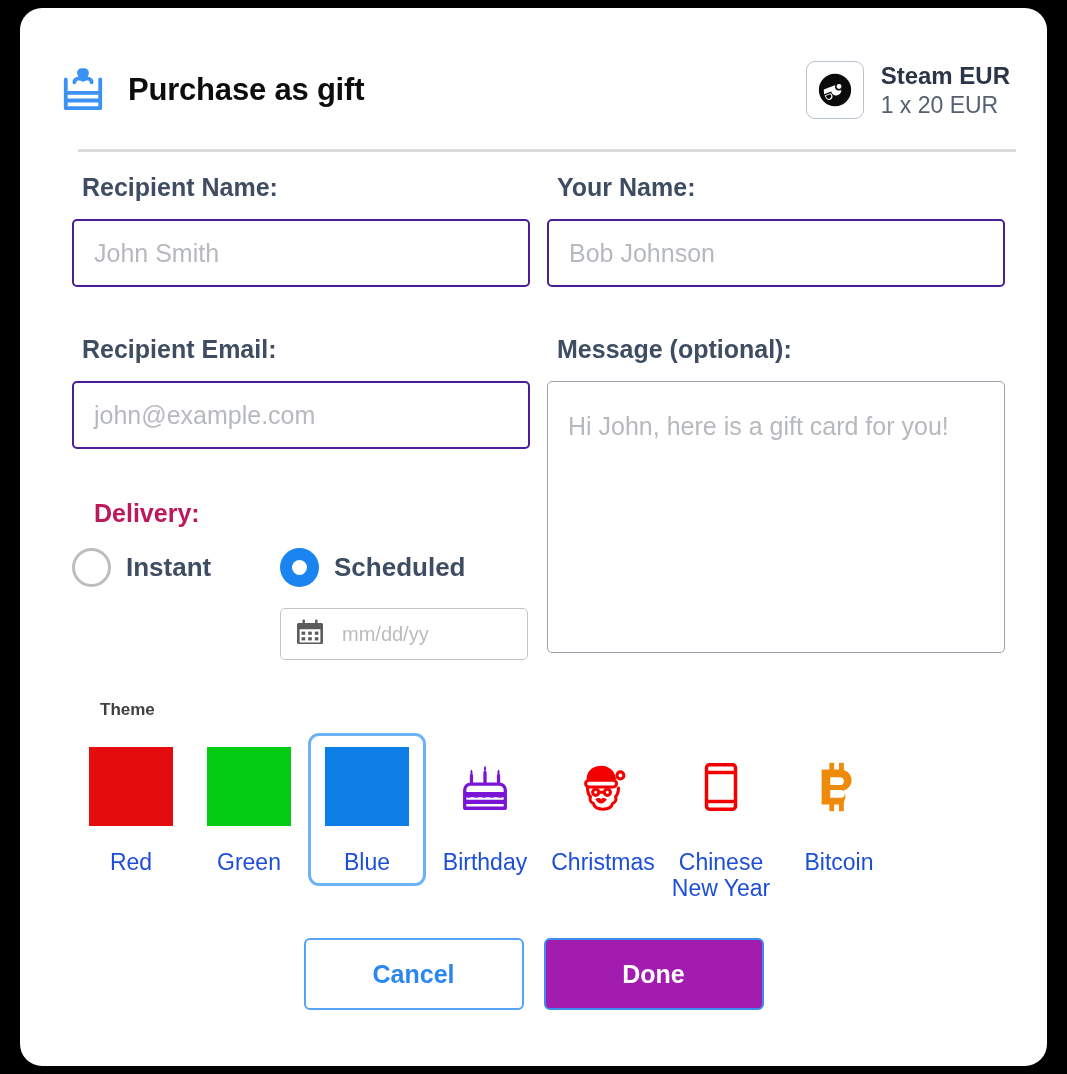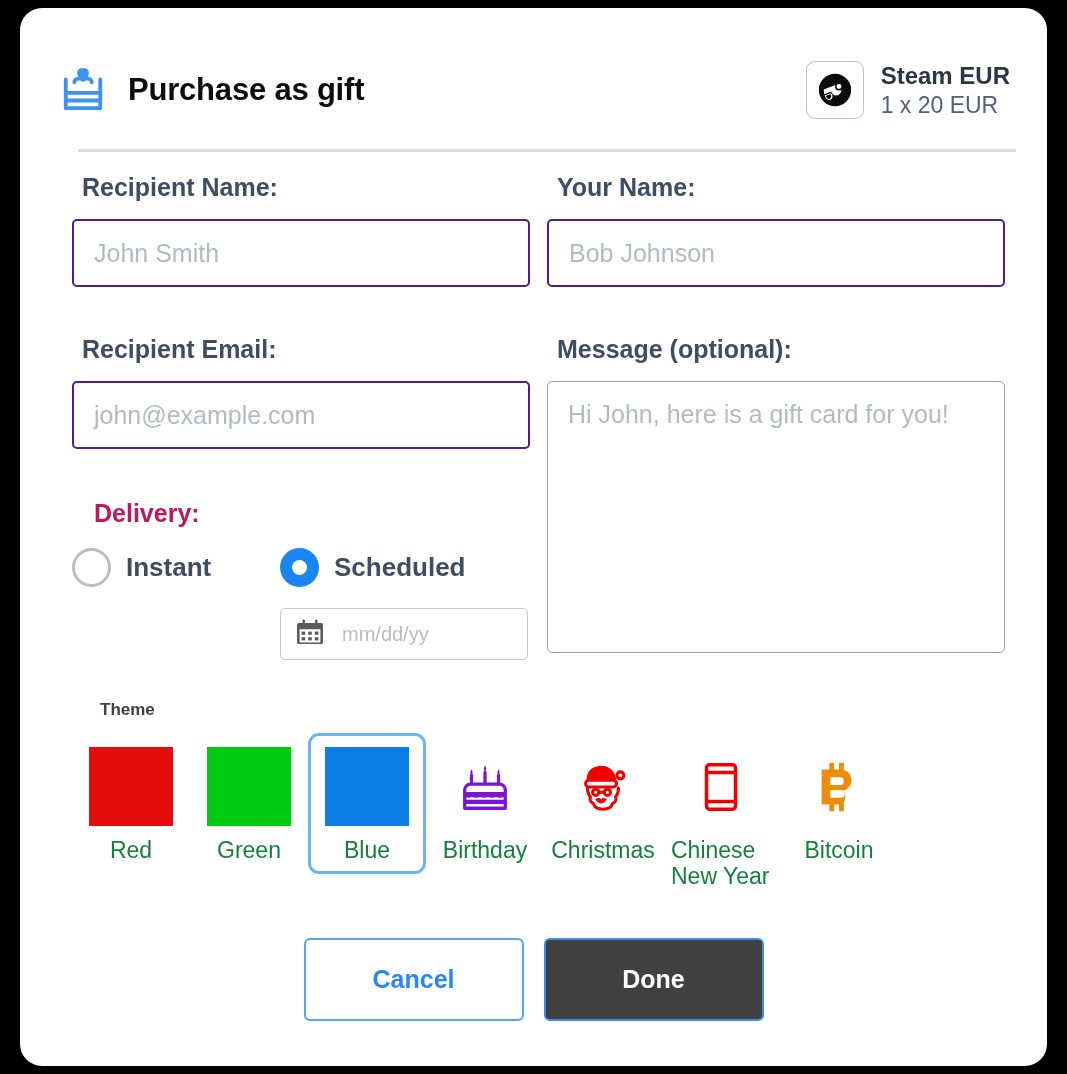--- a/index.html
+++ b/index.html
@@ -76,21 +76,21 @@
     background: #fff;
     display: flex; align-items: center;
     padding: 0 20px;
     font-size: 25px; color: #b6b9bd;
   }
   .text-area {
     width: 458px; height: 272px;
     border: 1px solid #9aa1ab;
     border-radius: 5px;
     background: #fff;
-    padding: 16px 20px;
+    padding: 28px 20px;
     font-size: 25px; color: #b6b9bd; line-height: 1.35;
   }
 
   
   .delivery-label {
     font-size: 25px; font-weight: bold; color: #be185d;
     margin-left: 22px;
   }
   .radio-row { display: flex; align-items: center; margin-top: 20px; }
   .radio-opt { display: flex; align-items: center; gap: 15px; }
@@ -128,40 +128,40 @@
     width: 118px;
     display: flex; flex-direction: column; align-items: center;
     padding: 11px 6px 8px 6px;
     border: 3px solid transparent; border-radius: 11px;
     background: #fff;
   }
   .theme-item.selected { border-color: #6cb3f5; }
   .swatch { width: 84px; height: 79px; }
   .swatch-icon { width: 84px; height: 79px; display: flex; align-items: center; justify-content: center; }
   .theme-name {
-    margin-top: 11px;
-    font-size: 23px; color: #15803d; text-align: left; line-height: 1.15;
+    margin-top: 23px;
+    font-size: 23px; color: #1d4ed8; text-align: center; line-height: 1.15;
   }
 
   
   .footer {
     position: absolute; left: 0; top: 930px; width: 1027px;
     display: flex; justify-content: center; align-items: center; gap: 20px;
   }
   .btn {
-    height: 83px; border-radius: 6px;
+    height: 72px; border-radius: 6px;
     display: flex; align-items: center; justify-content: center;
     font-size: 25px; font-weight: bold; cursor: pointer;
   }
   .btn-cancel {
     width: 220px; background: #ffffff;
     border: 2px solid #55a4f5; color: #2a86f0;
   }
   .btn-done {
-    width: 220px; background: #404040;
+    width: 220px; background: #a21caf;
     border: 2px solid #3b8ef0; color: #ffffff;
   }
 </style>
 </head>
 <body>
 
 <div class="frame">
   <div class="card">
 
     <div class="header">

